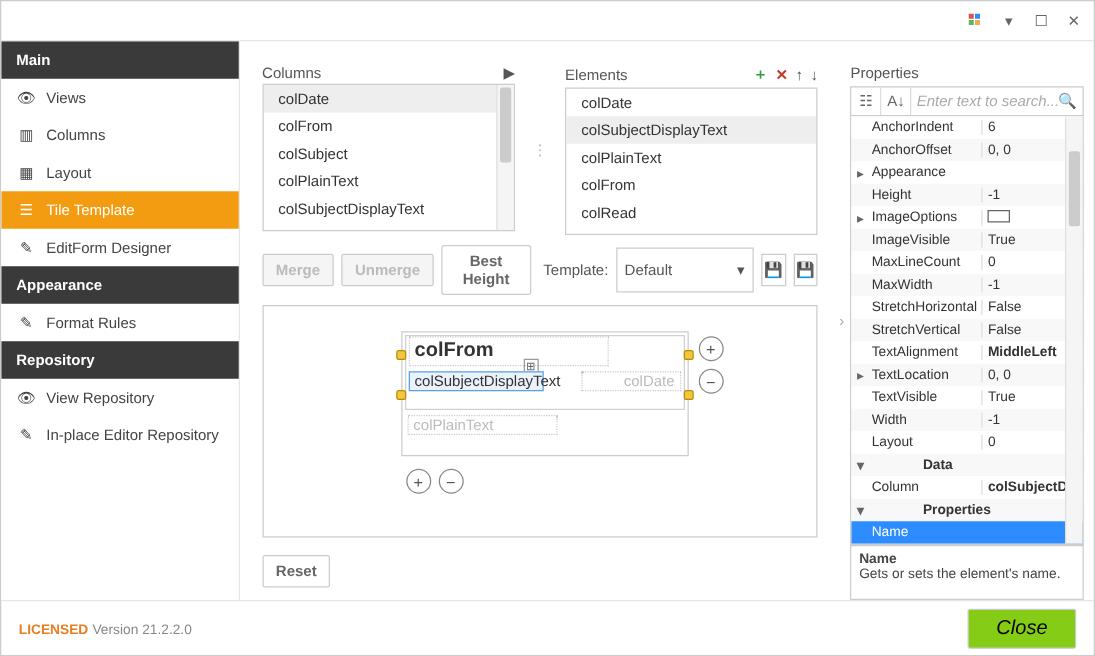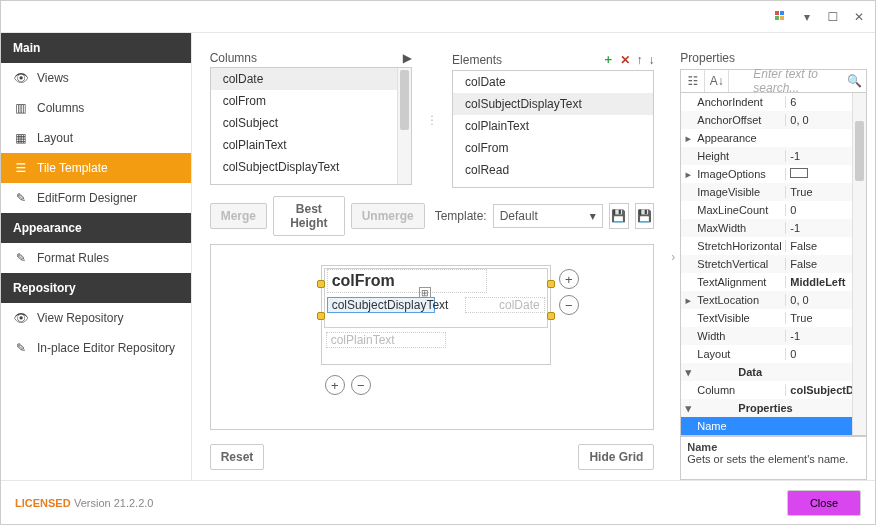--- a/index.html
+++ b/index.html
@@ -127,21 +127,21 @@
   padding: 5px 10px;
   font-size: 12px;
   color: #666;
   cursor: pointer;
   border-radius: 2px;
   font-weight: bold;
 }
 .btn.disabled { color: #bbb; background:#f5f5f5; cursor:default; }
 .tmpl-label { color:#555; margin-left:4px; }
 .combo {
-  border:1px solid #ccc; height:24px; display:flex; align-items:center; padding:0 6px; flex:1; min-width:110px;
+  border:1px solid #ccc; height:36px; display:flex; align-items:center; padding:0 6px; flex:1; min-width:110px;
   justify-content:space-between; color:#555;
 }
 .icon-btn {
   width:26px; height:26px; border:1px solid #ccc; display:inline-flex; align-items:center; justify-content:center; cursor:pointer;
 }
 .designer {
   flex:1;
   border:1px solid #ccc;
   position: relative;
   min-height: 158px;
@@ -190,21 +190,21 @@
 .propcol {
   width: 196px;
   padding: 18px 8px 0 0;
   display:flex; flex-direction:column;
 }
 .prop-head { font-size:12px; color:#555; padding-bottom:4px; }
 .prop-toolbar {
   display:flex; align-items:center; border:1px solid #ccc; height:24px;
 }
 .pt-btn { width:24px; height:100%; display:inline-flex; align-items:center; justify-content:center; border-right:1px solid #ddd; cursor:pointer; color:#666; }
-.pt-search { flex:1; display:flex; align-items:center; padding:0 4px; color:#aaa; font-style:italic; position:relative;margin-left:20px; }
+.pt-search { flex:1; display:flex; align-items:center; padding:0 4px; color:#aaa; font-style:italic; position:relative; }
 .pt-search .mag { position:absolute; right:4px; color:#888; font-style:normal;}
 .prop-grid {
   border:1px solid #ccc; border-top:none; flex:1;
   position:relative;
   overflow:hidden;
 }
 .prop-body { }
 .prow {
   display:flex; height:18px; font-size:11px; align-items:center;
 }
@@ -227,21 +227,21 @@
   height:44px;
   border-top:1px solid #e6e6e6;
   display:flex;
   align-items:center;
   justify-content:space-between;
   padding: 0 14px;
 }
 .lic { color:#e67e22; font-weight:700; font-size:11px; }
 .ver { color:#888; font-size:11px; }
 .close-btn {
-  border:1px solid #ccc; padding:6px 22px; font-size:11px; border-radius:2px; background:#d946ef; cursor:pointer;
+  border:1px solid #ccc; padding:6px 22px; font-size:16px; border-radius:2px; background:#84cc16; cursor:pointer;font-style:italic;
 }
 .colorbox { width:18px; height:10px; border:1px solid #666; background:#fff; display:inline-block; }
 </style>
 </head>
 <body>
 
 <div class="titlebar">
   <div class="titlebar-right">
     <span class="tb-icon">
       <svg width="14" height="14" viewBox="0 0 14 14">
@@ -336,22 +336,22 @@
               <div class="list-item">colPlainText</div>
               <div class="list-item">colFrom</div>
               <div class="list-item">colRead</div>
             </div>
         </div>
       </div>
     </div>
 
     <div class="toolbar-row">
       <button class="btn disabled">Merge</button>
+      <button class="btn disabled">Unmerge</button>
       <button class="btn">Best Height</button>
-      <button class="btn disabled">Unmerge</button>
       <span class="tmpl-label">Template:</span>
       <div class="combo">
         <span>Default</span>
         <span>▾</span>
       </div>
       <span class="icon-btn">💾</span>
       <span class="icon-btn">💾</span>
     </div>
 
     <div class="designer">
@@ -373,21 +373,20 @@
         <span class="round-btn">−</span>
       </div>
       <div class="rb-group" style="left:114px; top:130px;">
         <span class="round-btn">+</span>
         <span class="round-btn">−</span>
       </div>
     </div>
 
     <div class="bottom-row">
       <button class="btn">Reset</button>
-      <button class="btn">Hide Grid</button>
     </div>
   </div>
 
   <div class="right-splitter">›</div>
 
   <div class="propcol">
     <div class="prop-head">Properties</div>
     <div class="prop-toolbar">
       <span class="pt-btn">☷</span>
       <span class="pt-btn">A↓</span>

